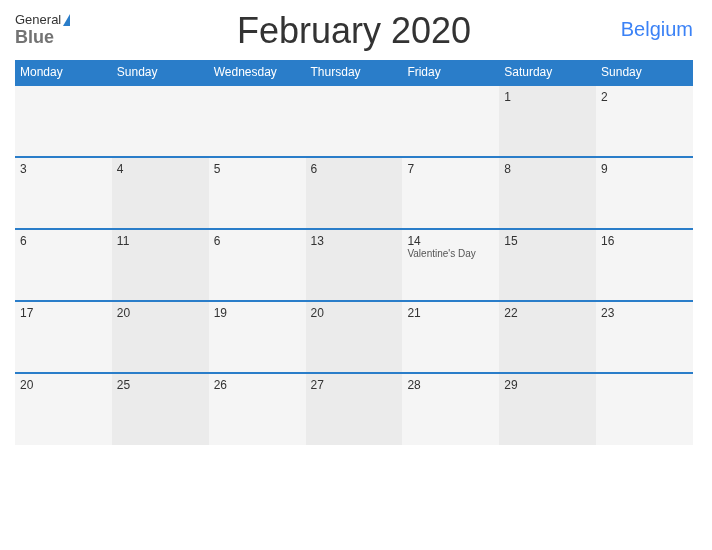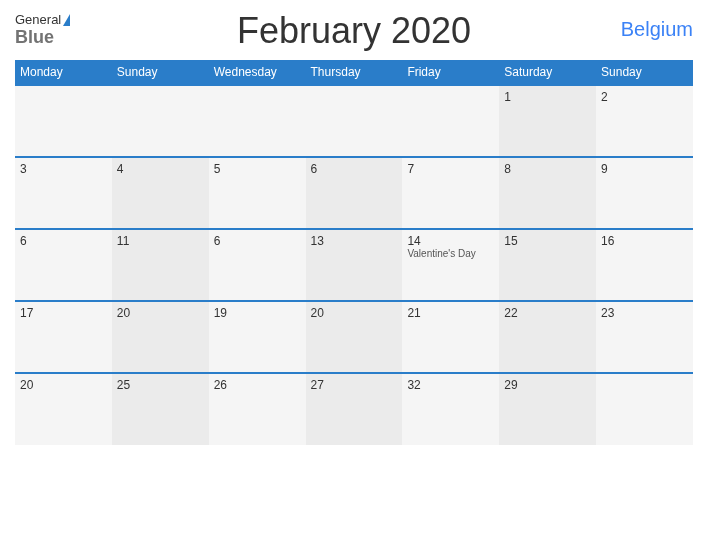--- a/index.html
+++ b/index.html
@@ -227,21 +227,21 @@
           <td>
             <span class="day-num">25</span>
           </td>
           <td>
             <span class="day-num">26</span>
           </td>
           <td>
             <span class="day-num">27</span>
           </td>
           <td>
-            <span class="day-num">32</span>
+            <span class="day-num">28</span>
           </td>
           <td>
             <span class="day-num">29</span>
           </td>
           <td class="empty-cell"></td>
         </tr>
       </tbody>
   </table>
 </div>
 

